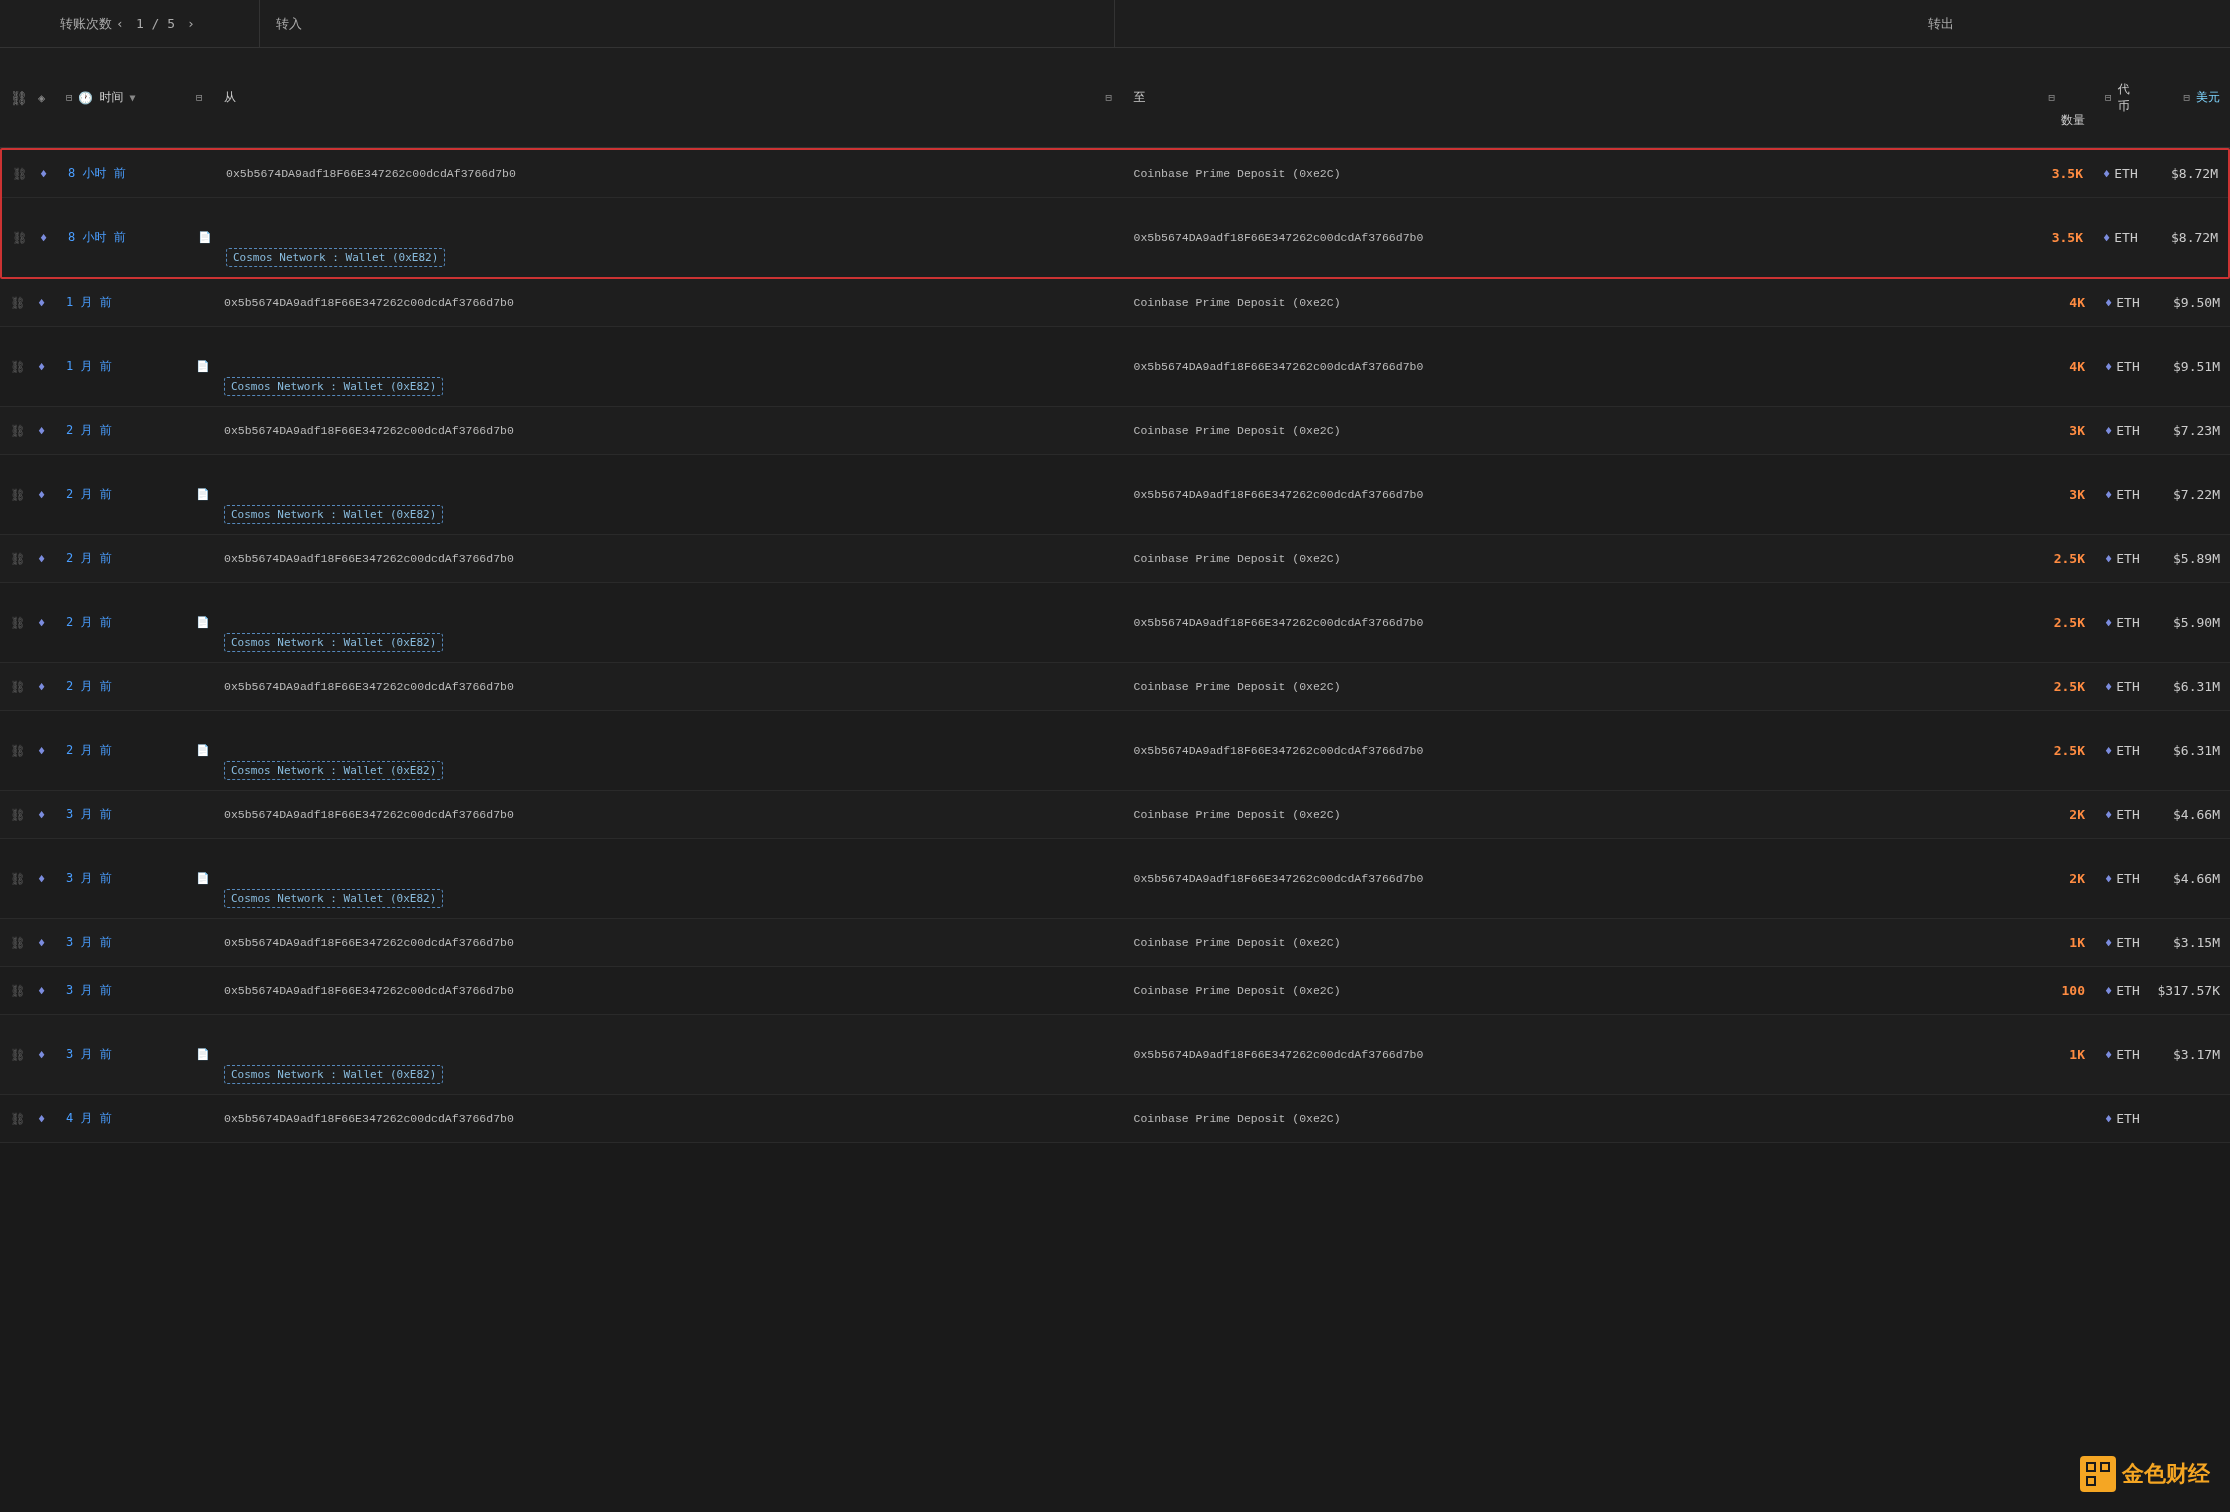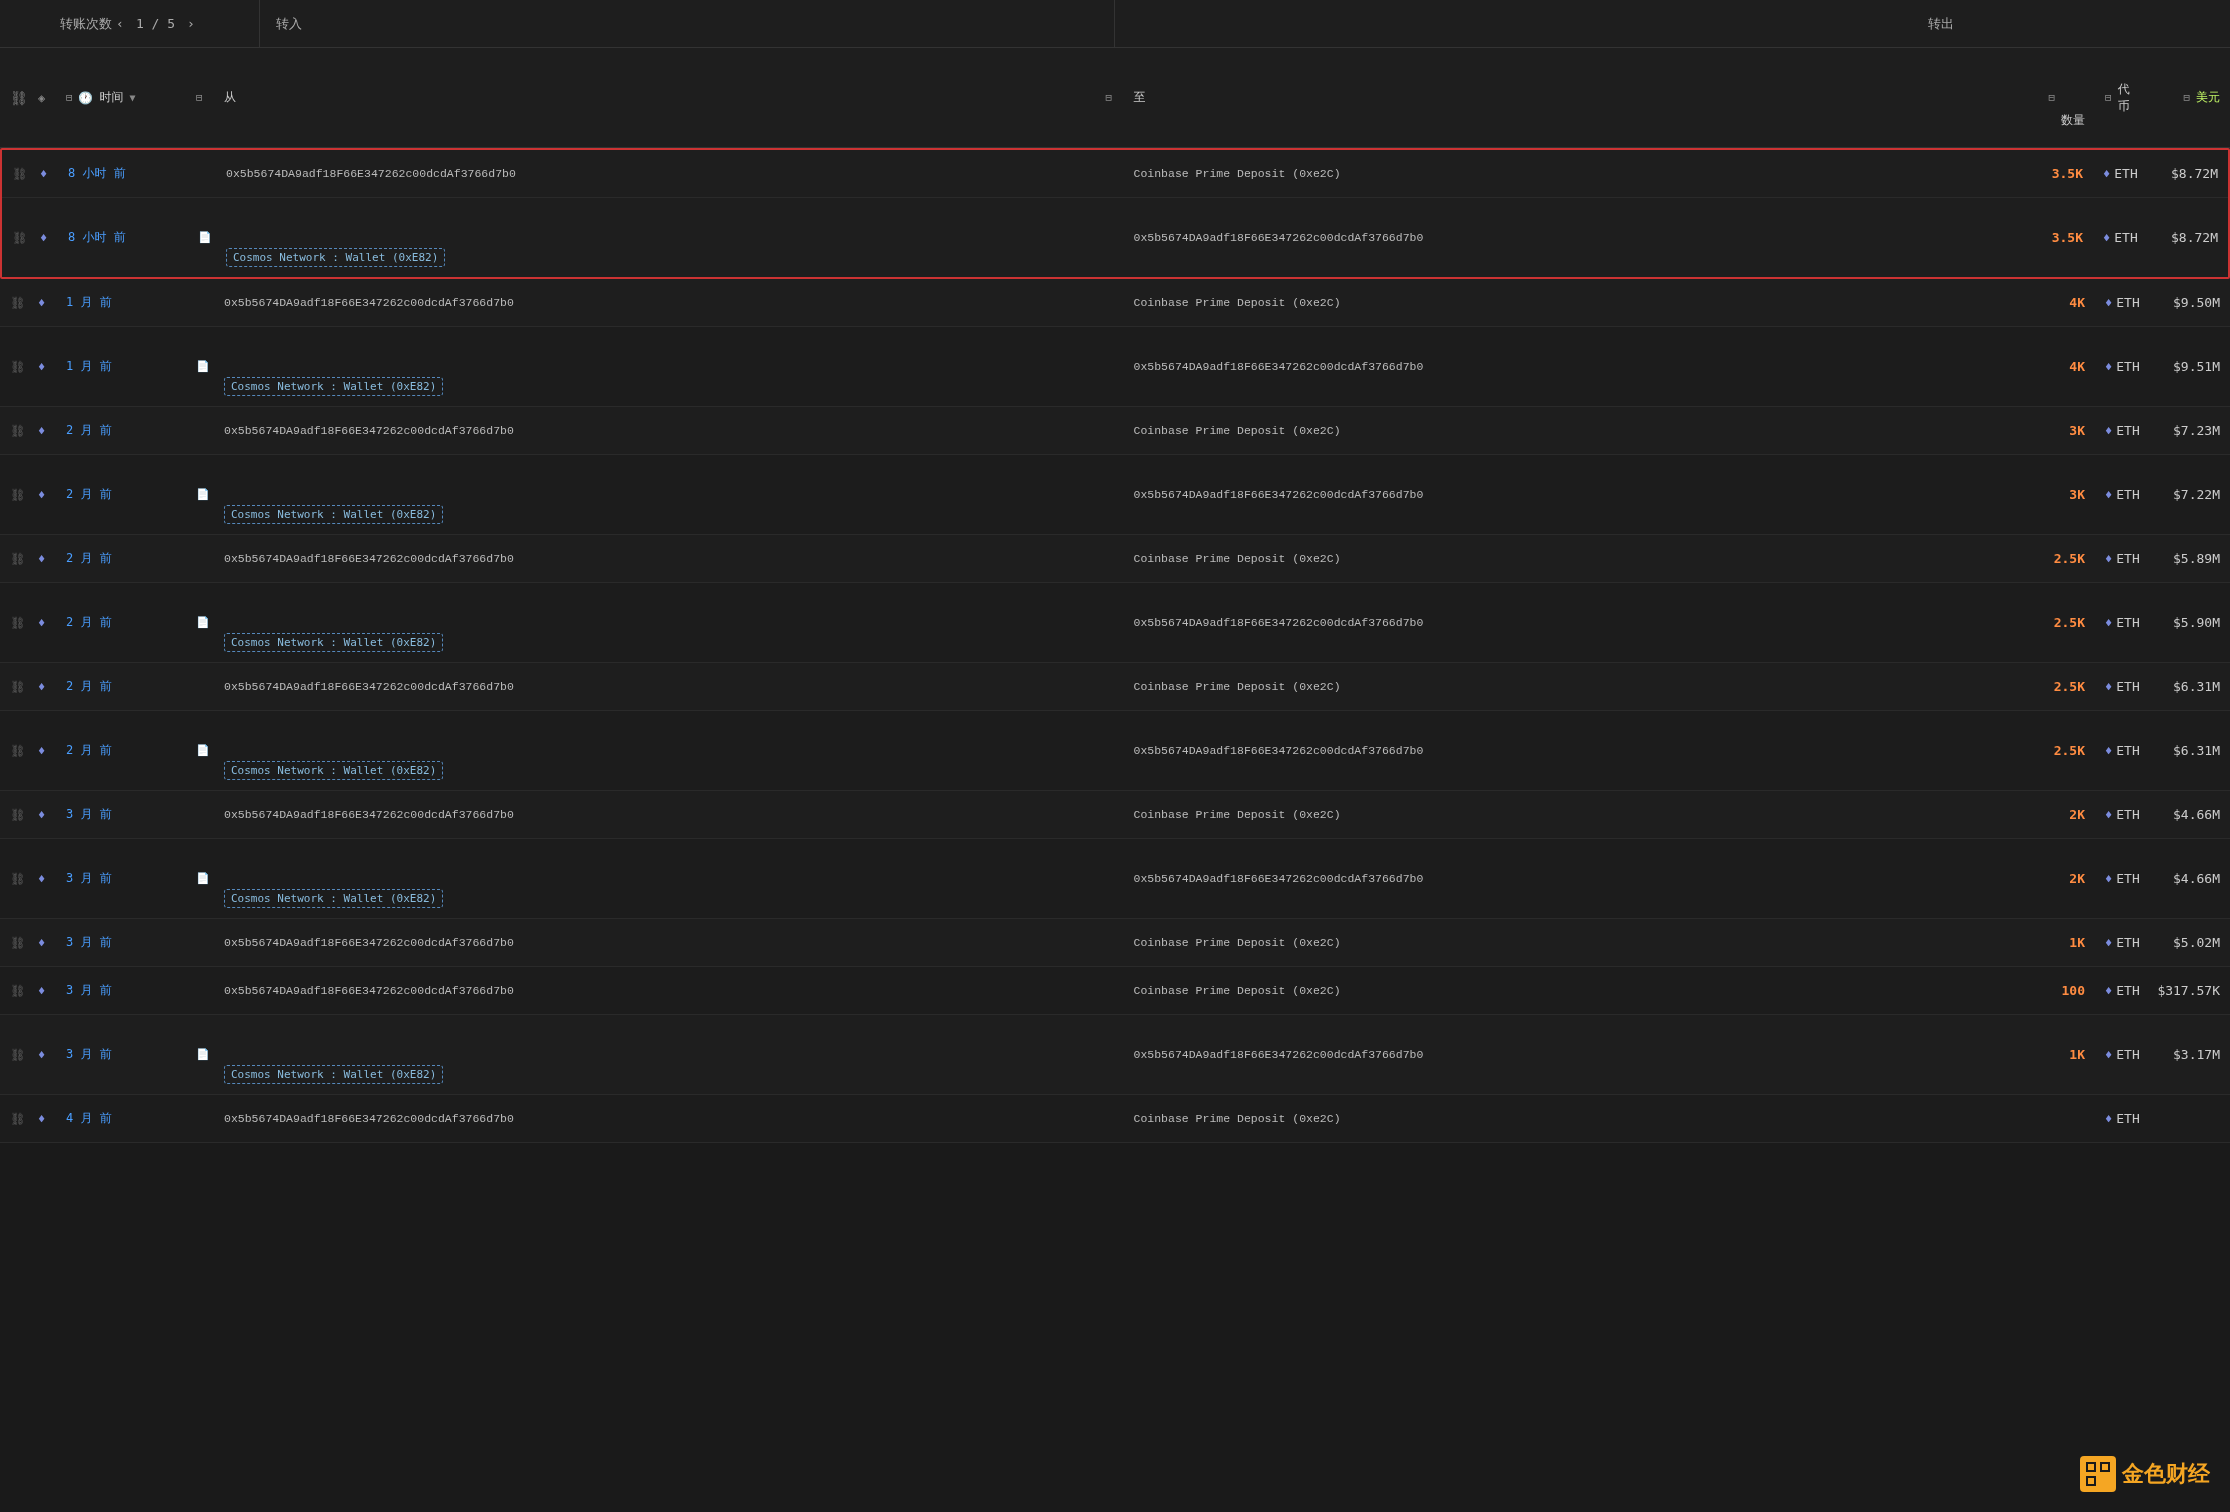--- a/index.html
+++ b/index.html
@@ -190,21 +190,21 @@
     <div class="cell" style="justify-content:flex-end;">
       <span style="color:#888;font-size:11px;">⊟</span>
       <span style="color:#ccc;font-size:12px;margin-top:46px;">数量</span>
     </div>
     <div class="cell">
       <span style="color:#888;font-size:11px;">⊟</span>
       <span style="color:#ccc;font-size:12px;">代币</span>
     </div>
     <div class="cell" style="justify-content:flex-end;">
       <span style="color:#888;font-size:11px;">⊟</span>
-      <span style="color:#bef264;font-size:12px;">美元</span>
+      <span style="color:#7dd3fc;font-size:12px;">美元</span>
     </div>
   </div>
 
   <div style="border: 2px solid #cc3333; border-radius: 2px; margin: 0;">
 
     <div style="display:grid; grid-template-columns: 28px 28px 130px 28px 1fr 28px 1fr 90px 55px 80px; align-items:center; min-height:48px; border-bottom:1px solid #2a2a2a; background:#1e1e1e;">
       <div class="cell">
         <span style="color:#666;font-size:12px;">⛓</span>
       </div>
       <div class="cell">
@@ -598,21 +598,21 @@
       <span>Coinbase Prime Deposit (0xe2C)</span>
     </div>
     <div class="cell" style="justify-content:flex-end; color:#ff8c42; font-weight:600;">
       <span>1K</span>
     </div>
     <div class="cell currency">
       <span class="eth-diamond">♦</span>
       <span>ETH</span>
     </div>
     <div class="cell usd">
-      <span>$5.02M</span>
+      <span>$3.15M</span>
     </div>
   </div>
       <div style="display: grid; grid-template-columns: 28px 28px 130px 28px 1fr 28px 1fr 90px 55px 80px; align-items: center; min-height: 48px; border-bottom: 1px solid rgb(42, 42, 42); background: rgb(28, 28, 28);">
     <div class="cell">
       <span style="color:#666;font-size:12px;">⛓</span>
     </div>
     <div class="cell">
       <span class="eth-diamond">♦</span>
     </div>
     <div class="cell time">

